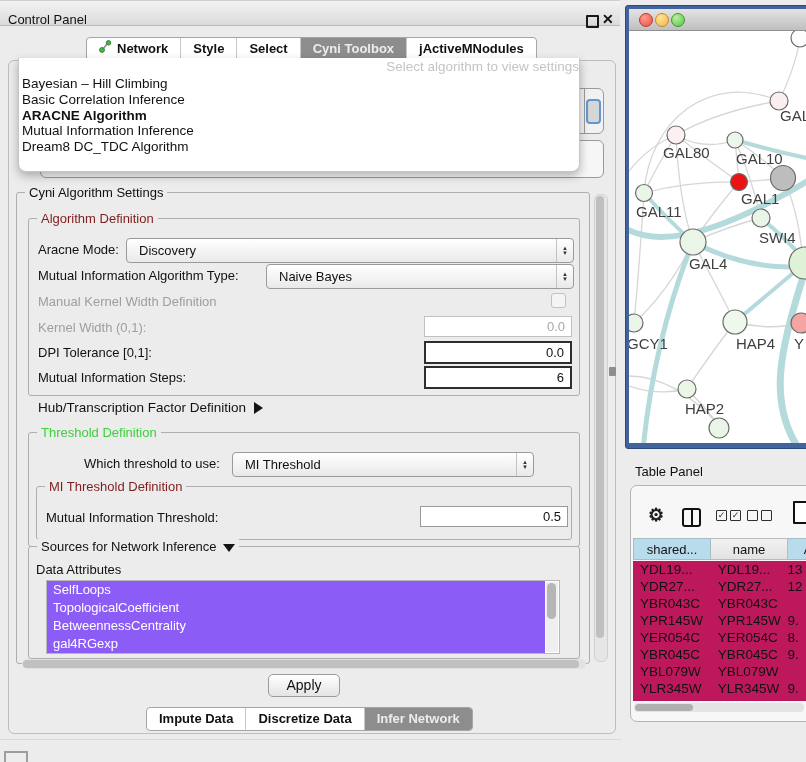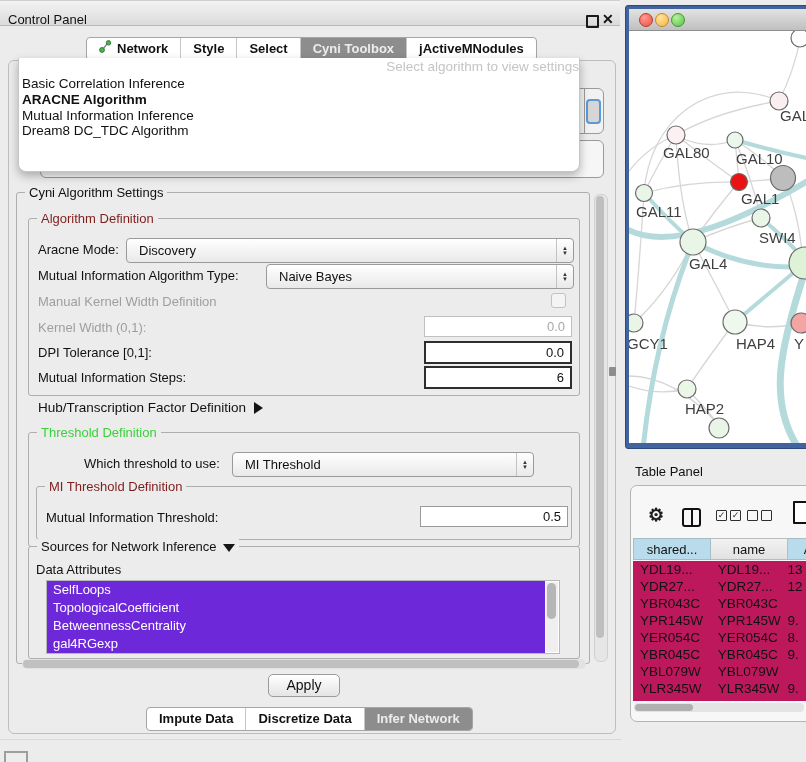--- a/index.html
+++ b/index.html
@@ -62,21 +62,21 @@
   .field.mid{border:1px solid #9a9a9a}
 
   .cbx{width:13px;height:13px;border:1px solid #c2c2c2;border-radius:3px;background:#f4f4f4}
 
   .tri-right{display:inline-block;width:0;height:0;border-left:9px solid #151515;
        border-top:6px solid transparent;border-bottom:6px solid transparent;margin-left:8px;vertical-align:-2px}
   .tri-down{display:inline-block;width:0;height:0;border-top:8px solid #151515;
        border-left:6px solid transparent;border-right:6px solid transparent;margin-left:6px;vertical-align:-1px}
 
   .attr-list{left:46px;top:580px;width:512px;height:72px;background:#fff;border:1px solid #b8b8b8;overflow:hidden}
-  .attr-item{height:18px;line-height:18px;background:#6d28d9;color:#fff;font-size:13px;padding-left:6px;
+  .attr-item{height:18px;line-height:18px;background:#8b5cf6;color:#fff;font-size:13px;padding-left:6px;
        margin-right:14px;white-space:nowrap}
   .attr-vscroll{position:absolute;right:1px;top:1px;width:12px;height:70px;background:#efefef}
   .attr-vscroll .thumb{margin:1px;width:9px;height:36px;background:#b6b6b6;border-radius:5px}
 
   .vscroll{left:594px;top:194px;width:12px;height:466px;background:#e6e6e6;border:1px solid #d0d0d0;border-radius:6px}
   .vscroll .thumb{margin:1px;width:8px;height:442px;background:#bfbfbf;border-radius:5px}
   .hscroll{left:22px;top:659px;width:564px;height:10px;background:#e2e2e2;border-radius:5px}
   .hscroll .thumb{margin:1px;height:8px;width:556px;background:#c0c0c0;border-radius:4px}
 
   .apply{left:268px;top:674px;width:70px;height:21px;border:1px solid #9b9b9b;border-radius:5px;
@@ -158,20 +158,21 @@
       <div class="ring"></div>
     </div>
 </div>
 <div class="abs bg-combo2">
   <span>gal-filtered sif default node</span>
 </div>
 
 <div class="abs dropdown">
   <div class="dd-hint">Select algorithm to view settings</div>
   <div id="algo-list">
+      <div class="algo-item">Bayesian – Hill Climbing</div>
       <div class="algo-item">Basic Correlation Inference</div>
       <div class="algo-item sel">ARACNE Algorithm</div>
       <div class="algo-item">Mutual Information Inference</div>
       <div class="algo-item">Dream8 DC_TDC Algorithm</div>
     </div>
 </div>
 
 <div class="abs group" style="left:16px;top:192px;width:572px;height:470px">
   <span class="legend">Cyni Algorithm Settings</span>
 </div>

